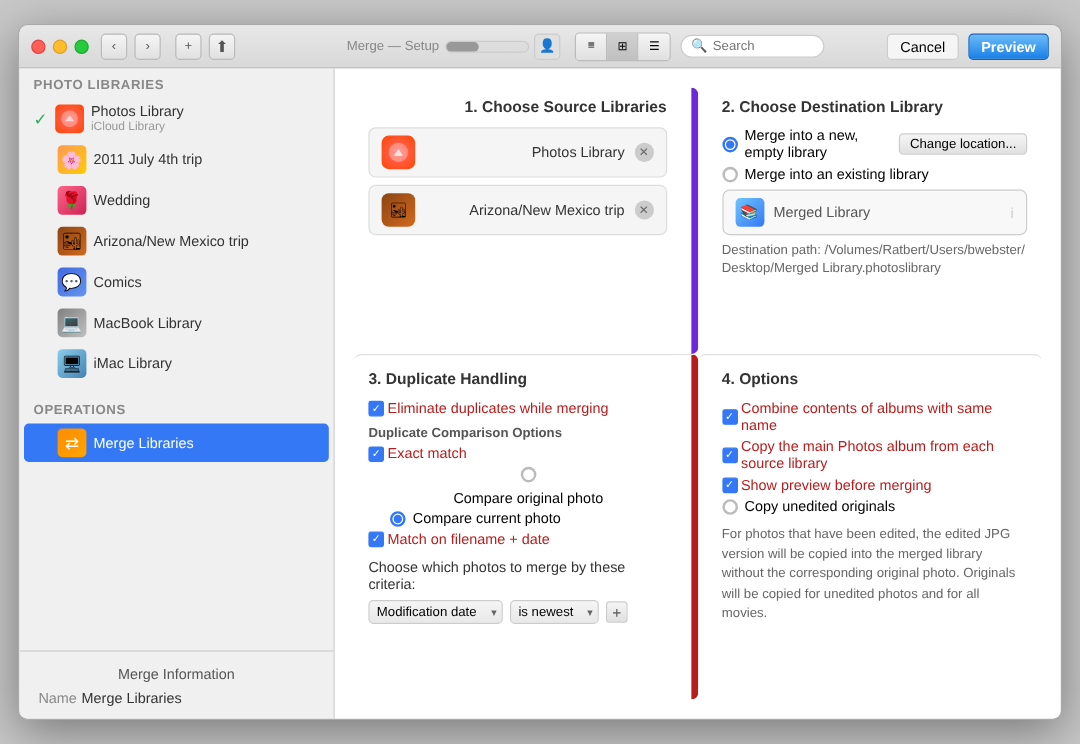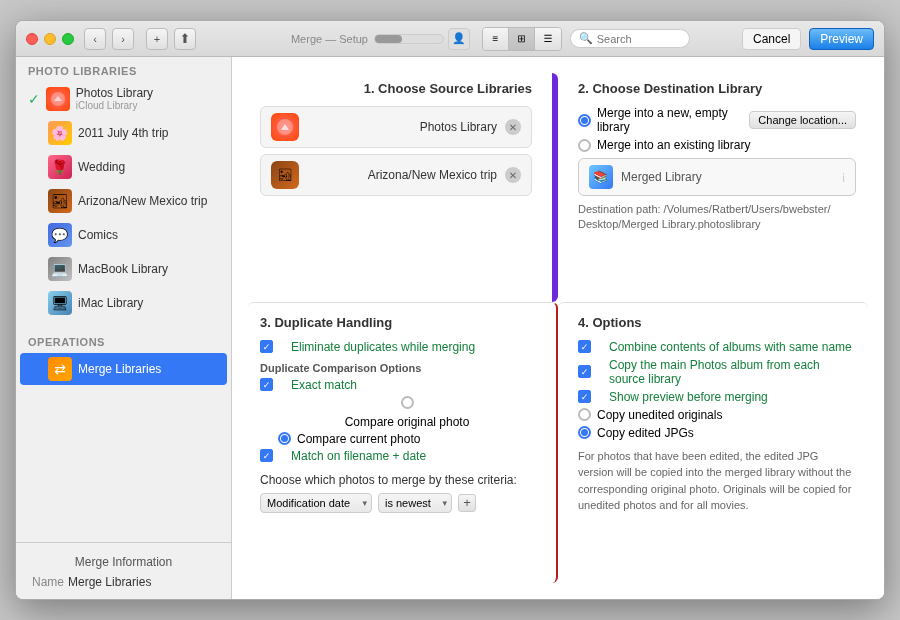--- a/index.html
+++ b/index.html
@@ -126,31 +126,31 @@
       margin-left: 44px;
     }
     .preview-btn {
       background: linear-gradient(to bottom, #6bbcf7, #1a7fe8);
       border: 1px solid #1060c0;
       border-radius: 4px;
       padding: 3px 10px;
       font-size: 12px;
       color: white;
       cursor: pointer;
-      font-weight: 400;
+      font-weight: 700;
     }
     
     .content {
       display: flex;
       flex: 1;
       overflow: hidden;
     }
     
     .sidebar {
-      width: 216px;
+      width: 263px;
       background: #f0f0f0;
       border-right: 1px solid #ccc;
       display: flex;
       flex-direction: column;
       flex-shrink: 0;
     }
     .sidebar-section-header {
       font-size: 11px;
       font-weight: 700;
       color: #888;
@@ -336,31 +336,31 @@
       border: 1px solid #ccc;
       border-radius: 4px;
       padding: 2px 8px;
       font-size: 11px;
       cursor: pointer;
       white-space: nowrap;
     }
     
     .dup-section {
       border-top: 1px solid #e0e0e0;
-      border-right: 2px solid #b91c1c;
+      border-right: 6px solid #b91c1c;
       padding-top: 12px;
       padding-right: 20px;
     }
     .checkbox-option {
       display: flex;
       align-items: center;
-      gap: 18px;
+      gap: 3px;
       margin-bottom: 4px;
       font-size: 12px;
-      color: #15803d;
+      color: #b91c1c;
     }
     .checkbox {
       width: 13px;
       height: 13px;
       border: 1px solid #bbb;
       border-radius: 2px;
       background: white;
       display: flex;
       align-items: center;
       justify-content: center;
@@ -671,26 +671,20 @@
           <div class="checkbox-option">
             <div class="checkbox checked"></div>
             <span>Show preview before merging</span>
           </div>
 
           <div class="radio-option">
             <div class="radio-circle"></div>
             <span>Copy unedited originals</span>
           </div>
 
-          <div class="radio-option">
-            <div class="radio-circle checked">
-              <div class="radio-dot"></div>
-            </div>
-            <span>Copy edited JPGs</span>
-          </div>
 
           <div class="options-note">For photos that have been edited, the edited JPG version will be copied into the merged library without the corresponding original photo. Originals will be copied for unedited photos and for all movies.</div>
         </div>
 
       </div>
     </div>
   </div>
 </div>
 
 </body></html>

